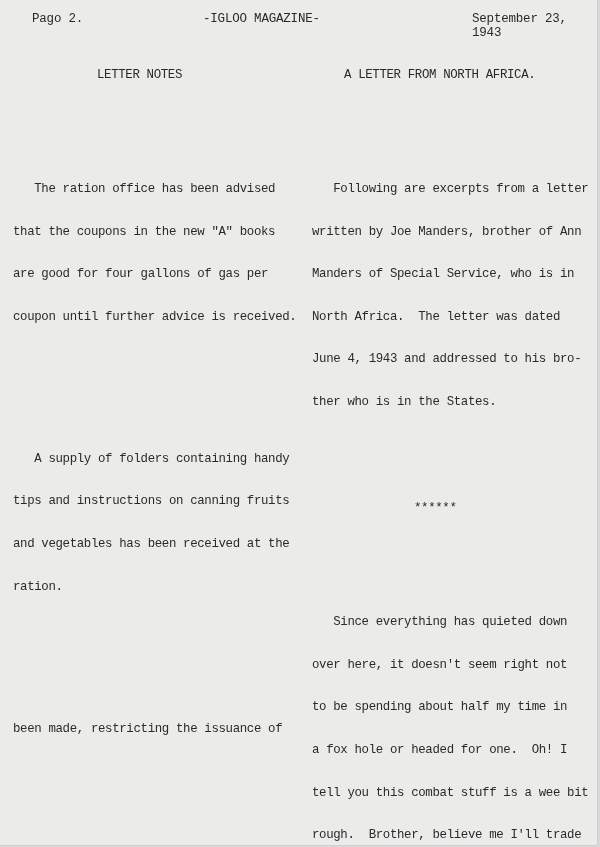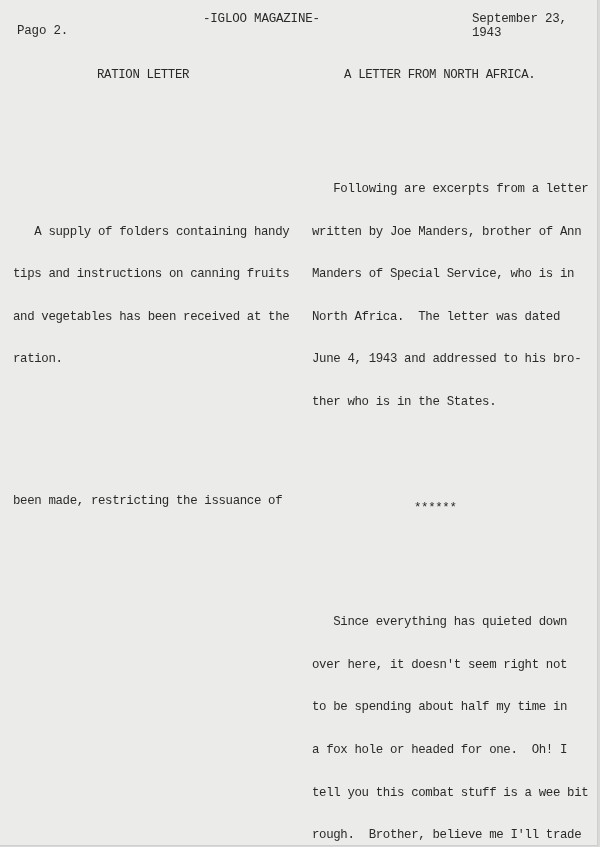--- a/index.html
+++ b/index.html
@@ -10,43 +10,49 @@
       color: #2a2a2a;
     }
     .page {
       position: absolute; left: 0; top: 0;
       width: 597px; height: 845px;
       background: #ebebea;
       border-right: 1px solid #cfcfcf;
       border-bottom: 1px solid #cfcfcf;
     }
     .hdr { position: absolute; top: 12px; font-size: 12.5px; letter-spacing: -0.2px; }
-    .hdr.left { left: 17px; margin-top: 12px; }
+    .hdr.left { left: 32px; }
     .hdr.center { left: 203px; }
     .hdr.right { left: 472px; }
     .col { position: absolute; font-size: 12.4px; line-height: 14.2px; white-space: pre; letter-spacing: -0.35px; }
     .col.left { left: 13px; top: 40px; width: 290px; }
     .col.right { left: 312px; top: 40px; width: 290px; }
     .ttl { display: block; }
     .line { display: block; }
     .gap { display: block; height: 14.2px; }
     .gap-s { display: block; height: 7px; }
   </style>
 </head>
 <body>
 
 <div class="page">
 
   <span class="hdr left">Pago 2.</span>
   <span class="hdr center">-IGLOO MAGAZINE-</span>
   <span class="hdr right">September 23, 1943</span>
 
   <div class="col left">
-    <span class="ttl" style="padding-left:84px;">RATION LETTER</span>
+    <span class="ttl" style="padding-left:84px;">LETTER NOTES</span>
     <span class="gap"></span>
+    <div>
+      <span class="line">   The ration office has been advised</span>
+      <span class="line">that the coupons in the new "A" books</span>
+      <span class="line">are good for four gallons of gas per</span>
+      <span class="line">coupon until further advice is received.</span>
+    </div>
     <span class="gap"></span>
     <div>
       <span class="line">   A supply of folders containing handy</span>
       <span class="line">tips and instructions on canning fruits</span>
       <span class="line">and vegetables has been received at the</span>
       <span class="line">ration.</span>
     </div>
     <span class="gap"></span>
     <div>
       <span class="line">been made, restricting the issuance of</span>

